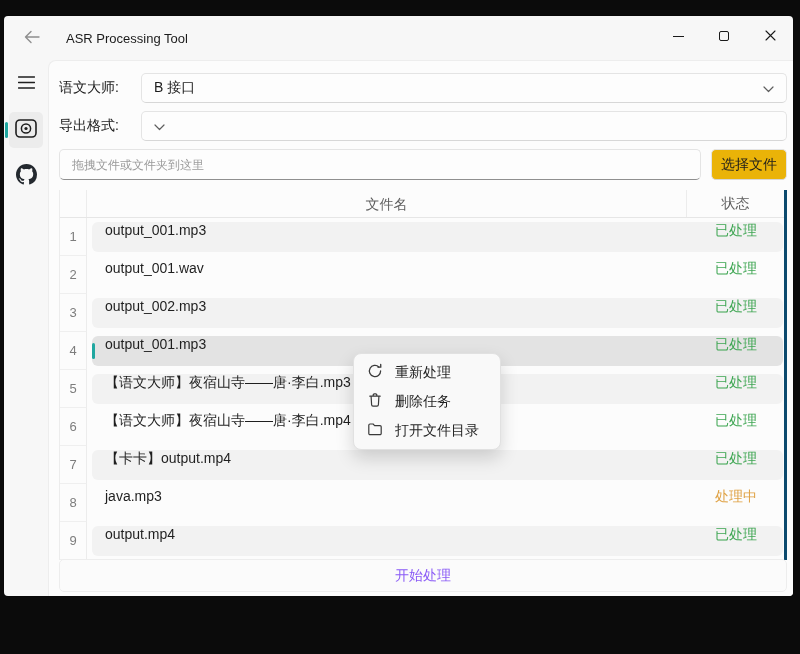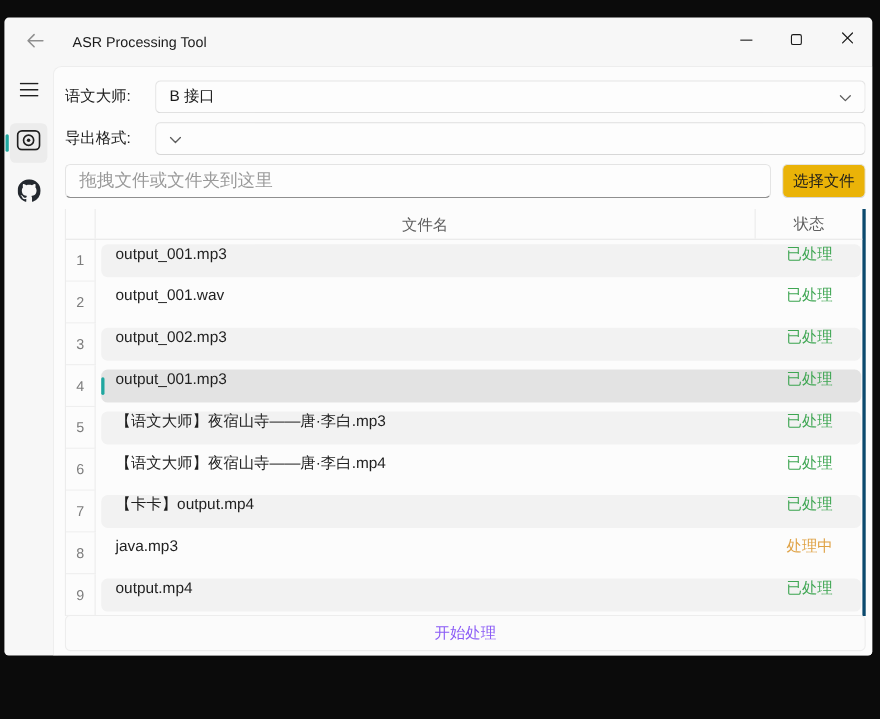--- a/index.html
+++ b/index.html
@@ -36,21 +36,21 @@
 
   .form-row { display:flex; align-items:center; height:30px; margin-bottom:8px; }
   .form-label { width:82px; font-size:14px; color:#1c1c1c; }
   .select { flex:1; height:30px; background:#fdfdfd; border:1px solid #e4e4e4;
             border-bottom-color:#d7d7d7; border-radius:5px; display:flex; align-items:center;
             padding:0 12px; font-size:14px; color:#1c1c1c; }
   .select .sel-val { flex:1; }
   .file-row { display:flex; align-items:center; height:31px; margin-bottom:10px; }
   .dropzone { flex:1; height:31px; background:#fdfdfd; border:1px solid #e4e4e4;
               border-bottom:1px solid #8f8f8f; border-radius:5px; padding:0 12px;
-              font-size:16px; color:#1c1c1c; font-family:inherit; outline:none; }
+              font-size:12px; color:#1c1c1c; font-family:inherit; outline:none; }
   .dropzone::placeholder { color:#9a9a9a; }
   .choose-btn { width:76px; height:31px; margin-left:10px; background:#eab308;
                 border:1px solid #e4e4e4; border-bottom-color:#d7d7d7; border-radius:5px;
                 font-size:14px; color:#1c1c1c; font-family:inherit; }
 
   
   .tbl { border-left:1px solid #ececec; border-right:3px solid #0c4a6e; }
   .t-head { display:flex; height:28px; align-items:center; border-bottom:1px solid #e6e6e6; }
   .hc-idx { width:27px; height:100%; border-right:1px solid #ececec; }
   .hc-name { flex:1; text-align:center; font-size:14px; color:#5f5f5f; height:100%;
@@ -258,17 +258,44 @@
 
       <span class="fname">output.mp4</span>
       <span class="status" style="color: rgb(63, 166, 83);">已处理</span>
     </div>
   </div>
 </div>
       </div>
 
     </div>
 
+    <div class="ctx-menu">
+      <div class="menu-item">
+        <span>
+          <svg width="16" height="16" viewBox="0 0 16 16">
+              <path d="M13.6 8a5.6 5.6 0 1 1-1.75-4.06" fill="none" stroke="#3a3a3a" stroke-width="1.3" stroke-linecap="round"></path>
+              <path d="M13.7 1.3l.1 2.9-2.9-.1" fill="none" stroke="#3a3a3a" stroke-width="1.3" stroke-linecap="round" stroke-linejoin="round"></path>
+            </svg>
+        </span>
+        <span>重新处理</span>
+      </div>
+      <div class="menu-item">
+        <span>
+          <svg width="16" height="16" viewBox="0 0 16 16">
+              <path d="M2.8 4.2h10.4M6.2 4V3a1.1 1.1 0 0 1 1.1-1.1h1.4A1.1 1.1 0 0 1 9.8 3v1M4.1 4.4l.5 8.4a1.4 1.4 0 0 0 1.4 1.3h4a1.4 1.4 0 0 0 1.4-1.3l.5-8.4" fill="none" stroke="#3a3a3a" stroke-width="1.2" stroke-linecap="round" stroke-linejoin="round"></path>
+            </svg>
+        </span>
+        <span>删除任务</span>
+      </div>
+      <div class="menu-item">
+        <span>
+          <svg width="16" height="16" viewBox="0 0 16 16">
+              <path d="M1.8 12.4V4.2A1.2 1.2 0 0 1 3 3h3.1l1.5 1.6h5.4a1.2 1.2 0 0 1 1.2 1.2v6.6a1.2 1.2 0 0 1-1.2 1.2H3a1.2 1.2 0 0 1-1.2-1.2z" fill="none" stroke="#3a3a3a" stroke-width="1.2" stroke-linejoin="round"></path>
+            </svg>
+        </span>
+        <span>打开文件目录</span>
+      </div>
+    </div>
 
     <button class="start-btn">开始处理</button>
   </div>
 
 </div>
 
 </body></html>

